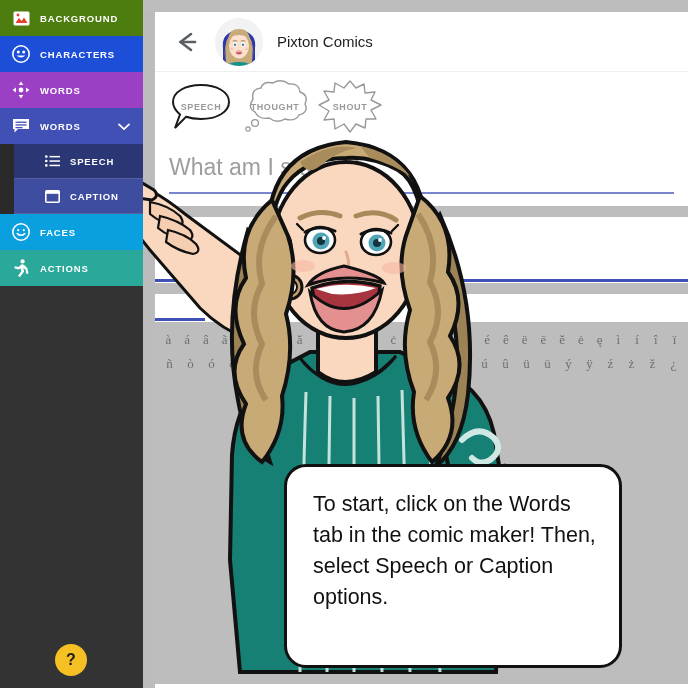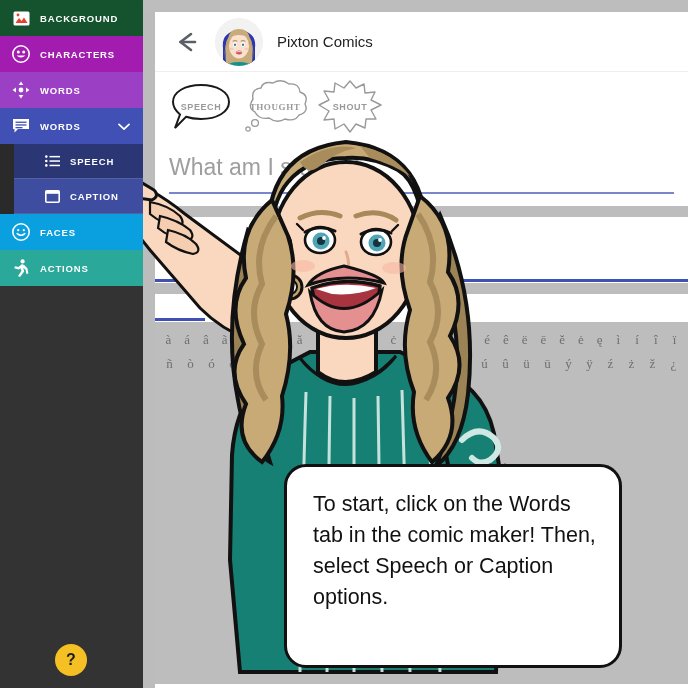--- a/index.html
+++ b/index.html
@@ -173,21 +173,21 @@
     <div id="bubble-tabs">
 
       <div class="btab" style="width:64px;height:52px;">
         <svg width="64" height="52" viewBox="0 0 64 52">
           <path d="M32 4 C48 4 60 11 60 21 C60 31 48 38 32 38 C26 38 21 37.2 17 35.8
                    L6 47 L11 33.5 C7 30 4 26 4 21 C4 11 16 4 32 4 Z" fill="#ffffff" stroke="#1a1a1a" stroke-width="2"></path>
         </svg>
         <span class="btxt">SPEECH</span>
       </div>
 
-      <div class="btab" style="width:72px;height:56px;font-family:Liberation Serif, serif;">
+      <div class="btab" style="width:72px;height:56px;">
         <svg width="72" height="56" viewBox="0 0 72 56">
           <path d="M14 20 Q12 10 22 9 Q24 2 34 4 Q42 -1 50 5 Q60 4 61 13 Q70 16 66 25
                    Q70 33 60 36 Q56 43 46 40 Q38 45 30 39 Q20 41 16 33 Q8 29 14 20 Z" fill="#ffffff" stroke="#999999" stroke-width="1.4"></path>
           <circle cx="16" cy="44" r="3.4" fill="#ffffff" stroke="#999999" stroke-width="1.3"></circle>
           <circle cx="9" cy="50" r="2.2" fill="#ffffff" stroke="#999999" stroke-width="1.2"></circle>
         </svg>
         <span class="btxt">THOUGHT</span>
       </div>
 
       <div class="btab" style="width:66px;height:56px;text-align:center;">
@@ -274,32 +274,32 @@
           <div class="acc-key">ž</div>
           <div class="acc-key">¿</div>
         </div>
     </div>
 
     <div id="panel-rest" style="height:300px;"></div>
   </div>
 
   <div id="sidebar">
 
-    <div class="side-item" style="background:#14532d">
+    <div class="side-item" style="background:#4d7c0f">
       <span class="ic">
         <svg width="17" height="15" viewBox="0 0 17 15">
             <rect x="0.5" y="0.5" width="16" height="14" rx="1.5" fill="#fff"></rect>
             <path d="M2.5 12 L6 7 L8.6 10 L11 6.5 L14.5 12 Z" fill="#e8402f"></path>
             <circle cx="5" cy="4" r="1.4" fill="#e8402f"></circle>
           </svg>
       </span>
       <span class="lbl">BACKGROUND</span>
     </div>
 
-    <div class="side-item" style="background:#a21caf">
+    <div class="side-item" style="background:#1d4ed8">
       <span class="ic">
         <svg width="18" height="18" viewBox="0 0 18 18">
             <circle cx="9" cy="9" r="8.2" fill="none" stroke="#fff" stroke-width="1.6"></circle>
             <circle cx="6.3" cy="7" r="1.5" fill="#fff"></circle>
             <circle cx="11.7" cy="7" r="1.5" fill="#fff"></circle>
             <path d="M4.6 10.4 Q9 14.5 13.4 10.4 Z" fill="#fff"></path>
           </svg>
       </span>
       <span class="lbl">CHARACTERS</span>
     </div>

